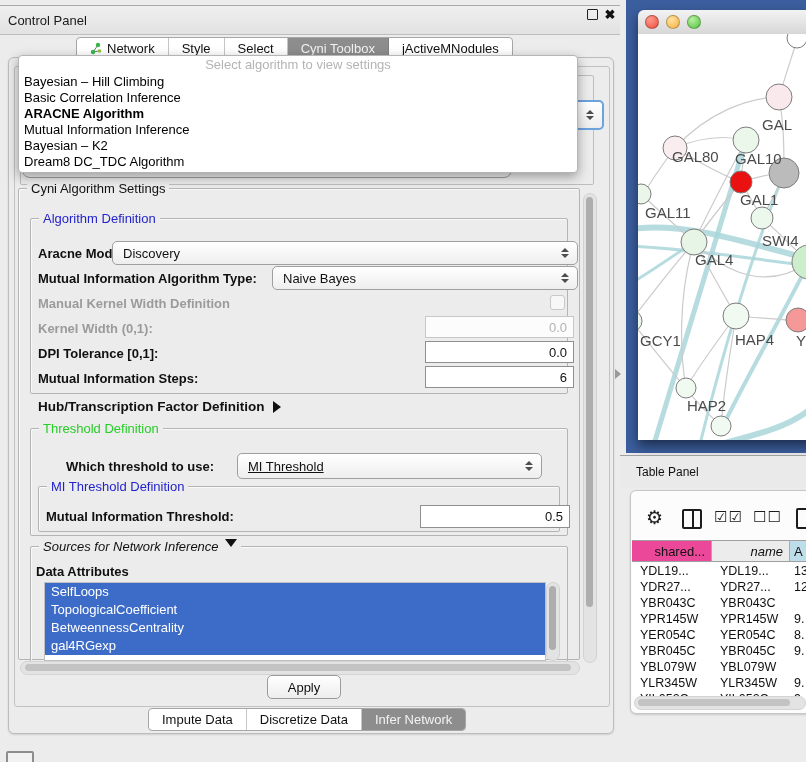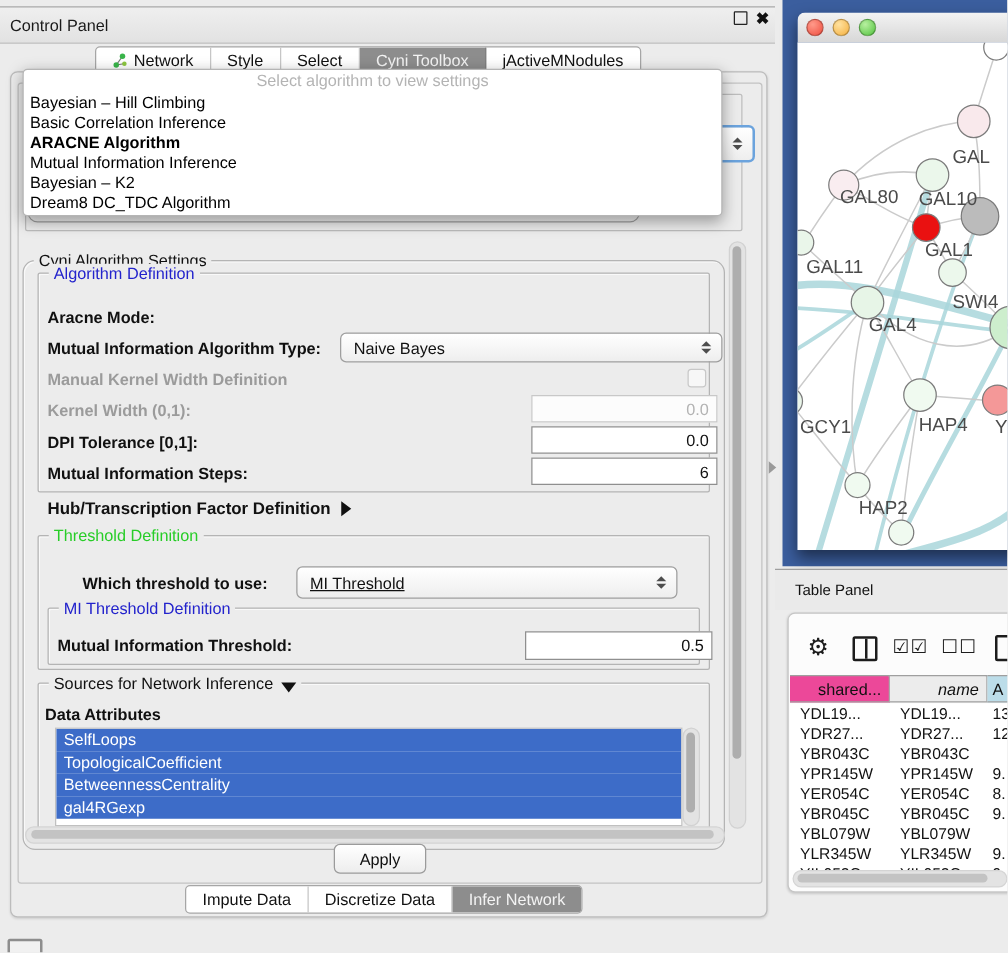--- a/index.html
+++ b/index.html
@@ -139,28 +139,35 @@
     <div id="popup-items">
         <div class="item">Bayesian – Hill Climbing</div>
         <div class="item">Basic Correlation Inference</div>
         <div class="item bold">ARACNE Algorithm</div>
         <div class="item">Mutual Information Inference</div>
         <div class="item">Bayesian – K2</div>
         <div class="item">Dream8 DC_TDC Algorithm</div>
       </div>
   </div>
 
-  <div class="abs group" style="left:18px;top:208px;width:560px;height:470px;z-index:10;border-radius:10px;">
+  <div class="abs group" style="left:18px;top:188px;width:560px;height:470px;z-index:10;">
     <span class="legend">Cyni Algorithm Settings</span>
   </div>
 
   <div class="abs group" style="left:30px;top:218px;width:536px;height:174px;z-index:11;">
     <span class="legend blue">Algorithm Definition</span>
   </div>
   <div class="lbl" style="left:38px;top:246px;z-index:12;">Aracne Mode:</div>
+  <div class="combo" style="left:112px;top:241px;width:454px;height:22px;z-index:12;">
+    <span>Discovery</span>
+    <span class="arrs">
+        <span class="tri-up"></span>
+        <span class="tri-dn"></span>
+      </span>
+  </div>
   <div class="lbl" style="left:38px;top:271px;z-index:12;">Mutual Information Algorithm Type:</div>
   <div class="combo" style="left:272px;top:266px;width:294px;height:22px;z-index:12;">
     <span>Naive Bayes</span>
     <span class="arrs">
         <span class="tri-up"></span>
         <span class="tri-dn"></span>
       </span>
   </div>
   <div class="lbl dis" style="left:38px;top:296px;z-index:12;">Manual Kernel Width Definition</div>
   <div class="checkbox" style="left:550px;top:295px;z-index:12;"></div>
@@ -195,21 +202,21 @@
   </div>
   <div class="abs group" style="left:38px;top:486px;width:520px;height:44px;z-index:12;">
     <span class="legend blue">MI Threshold Definition</span>
   </div>
   <div class="lbl" style="left:46px;top:509px;z-index:13;">Mutual Information Threshold:</div>
   <div class="field" style="left:420px;top:505px;width:142px;height:21px;z-index:13;">
     <span>0.5</span>
   </div>
 
   <div class="abs group" style="left:30px;top:546px;width:536px;height:116px;z-index:11;">
-    <span class="legend" style="display:flex;align-items:flex-end;gap:6px;">
+    <span class="legend" style="display:flex;align-items:flex-start;gap:6px;font-style:italic;">
       <span>Sources for Network Inference</span>
       <span style="width:0;height:0;border-left:6px solid transparent;border-right:6px solid transparent;border-top:8px solid #111;"></span>
     </span>
   </div>
   <div class="lbl" style="left:36px;top:564px;z-index:12;">Data Attributes</div>
   <div class="attr-list" style="left:44px;top:582px;width:500px;height:77px;z-index:12;" id="attr-list">
       <div class="attr-item" style="background: rgb(61, 108, 200);">SelfLoops</div>
       <div class="attr-item" style="background: rgb(61, 108, 200);">TopologicalCoefficient</div>
       <div class="attr-item" style="background: rgb(61, 108, 200);">BetweennessCentrality</div>
       <div class="attr-item" style="background: rgb(61, 108, 200);">gal4RGexp</div>

